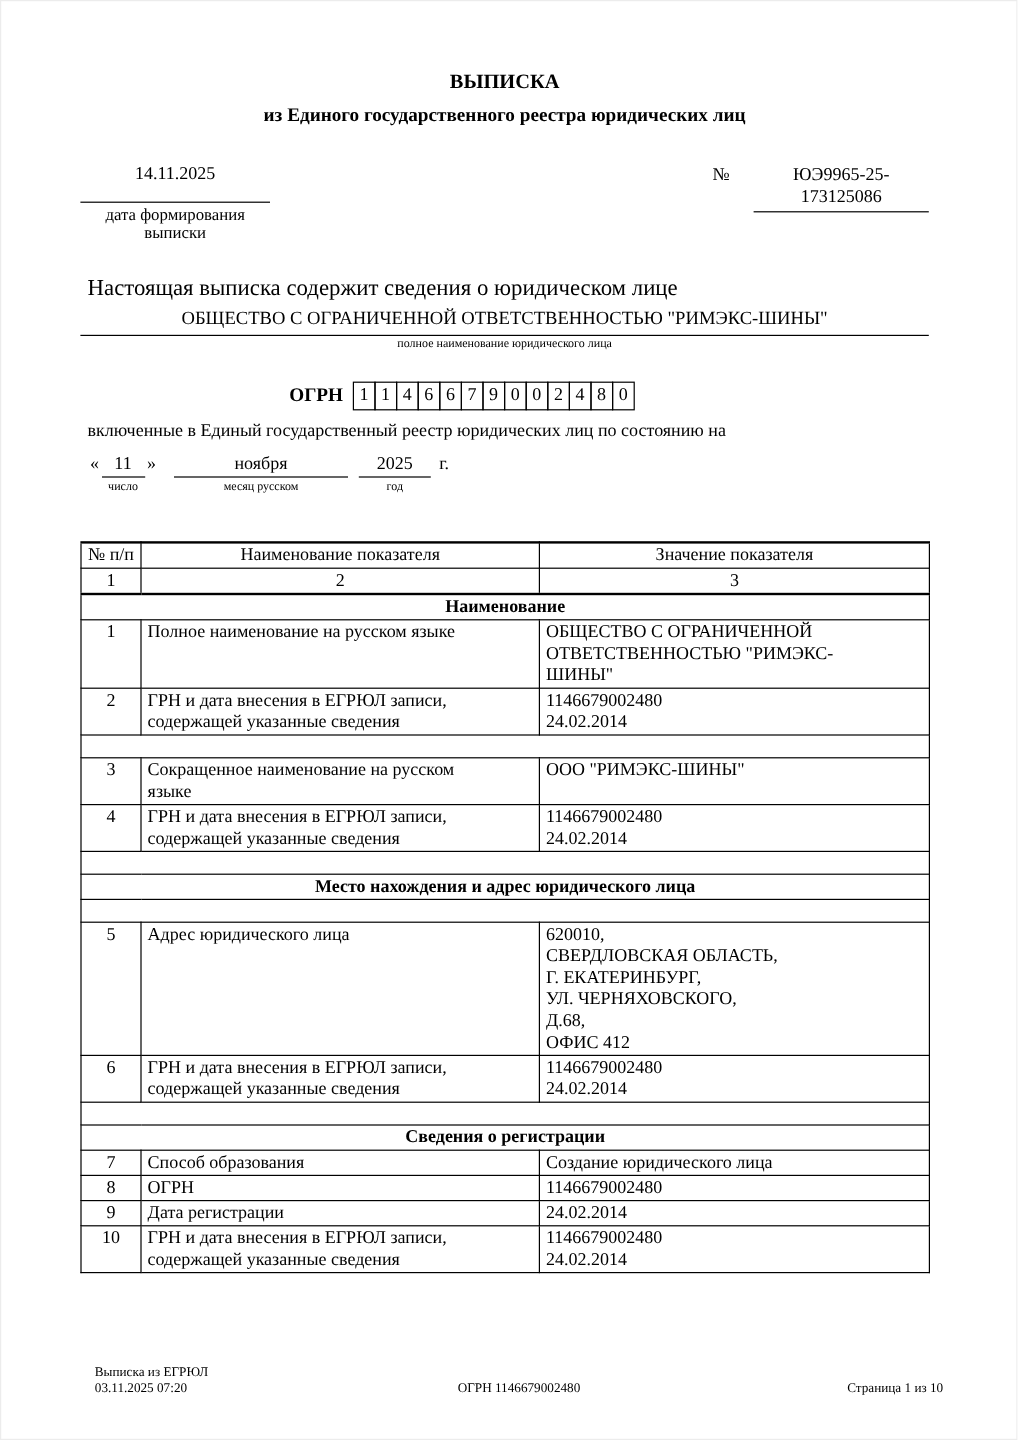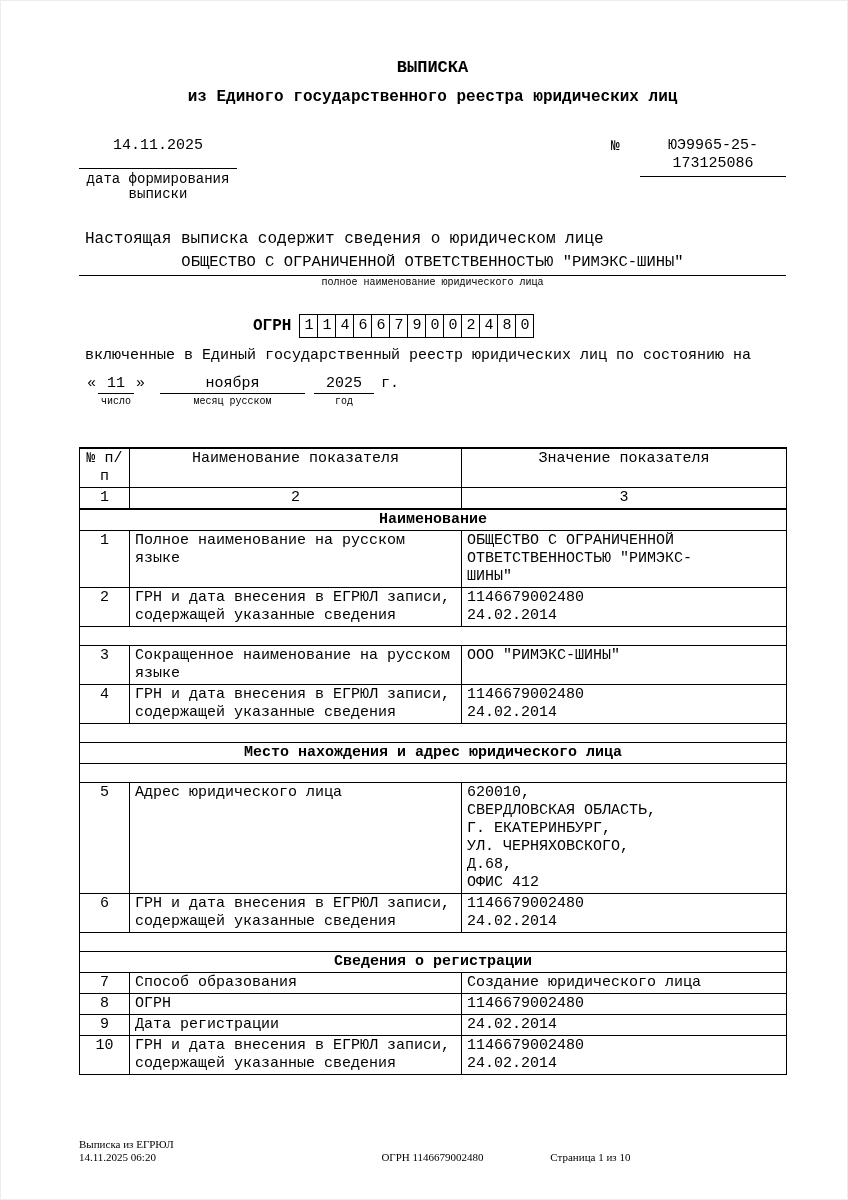--- a/index.html
+++ b/index.html
@@ -9,24 +9,23 @@
     height: 1200px;
     background: #ffffff;
     color: #000;
     font-family: "Liberation Serif", "DejaVu Serif", serif;
     box-sizing: border-box;
     border: 1px solid #ececec;
     overflow: hidden;
   }
   .content {
     position: absolute;
-    left: 78px;
+    left: 66px;
     top: 0;
     width: 707px;
-    font-family: Liberation Mono, monospace;
   }
   .doc-title {
     margin-top: 57px;
     text-align: center;
     font-weight: bold;
     font-size: 17px;
     line-height: 1.15;
   }
   .doc-subtitle {
     margin-top: 10px;
@@ -54,21 +53,21 @@
     width: 146px;
     text-align: center;
     font-size: 15px;
     line-height: 1.2;
     border-bottom: 1px solid #000;
     padding-bottom: 3px;
   }
   .intro-line {
     margin-top: 27px;
     padding-left: 6px;
-    font-size: 16px;
+    font-size: 19px;
   }
   .company-line {
     margin-top: 5px;
     text-align: center;
     font-size: 15.5px;
     border-bottom: 1px solid #000;
     padding-bottom: 4px;
   }
   .company-caption { text-align: center; font-size: 10px; margin-top: 1px; }
   .ogrn-row {
@@ -131,21 +130,21 @@
     left: 78px;
     top: 1137px;
     width: 707px;
     display: flex;
     align-items: flex-end;
     font-size: 11px;
     line-height: 1.2;
   }
   .footer-left { flex: 1; text-align: left; }
   .footer-center { flex: 1; text-align: center; }
-  .footer-right { flex: 1; }
+  .footer-right { flex: 1; text-align: right; }
 </style>
 </head>
 <body>
 
 <div class="page">
   <div class="content">
 
     <div class="doc-title">ВЫПИСКА</div>
     <div class="doc-subtitle">из Единого государственного реестра юридических лиц</div>
 
@@ -314,18 +313,18 @@
 24.02.2014</td>
           </tr>
         </tbody>
     </table>
 
   </div>
 
   <div class="page-footer">
     <div class="footer-left">
       <div>Выписка из ЕГРЮЛ</div>
-      <div>14.11.2025 06:20</div>
+      <div>03.11.2025 07:20</div>
     </div>
     <div class="footer-center">ОГРН 1146679002480</div>
     <div class="footer-right">Страница 1 из 10</div>
   </div>
 </div>
 
 </body></html>

